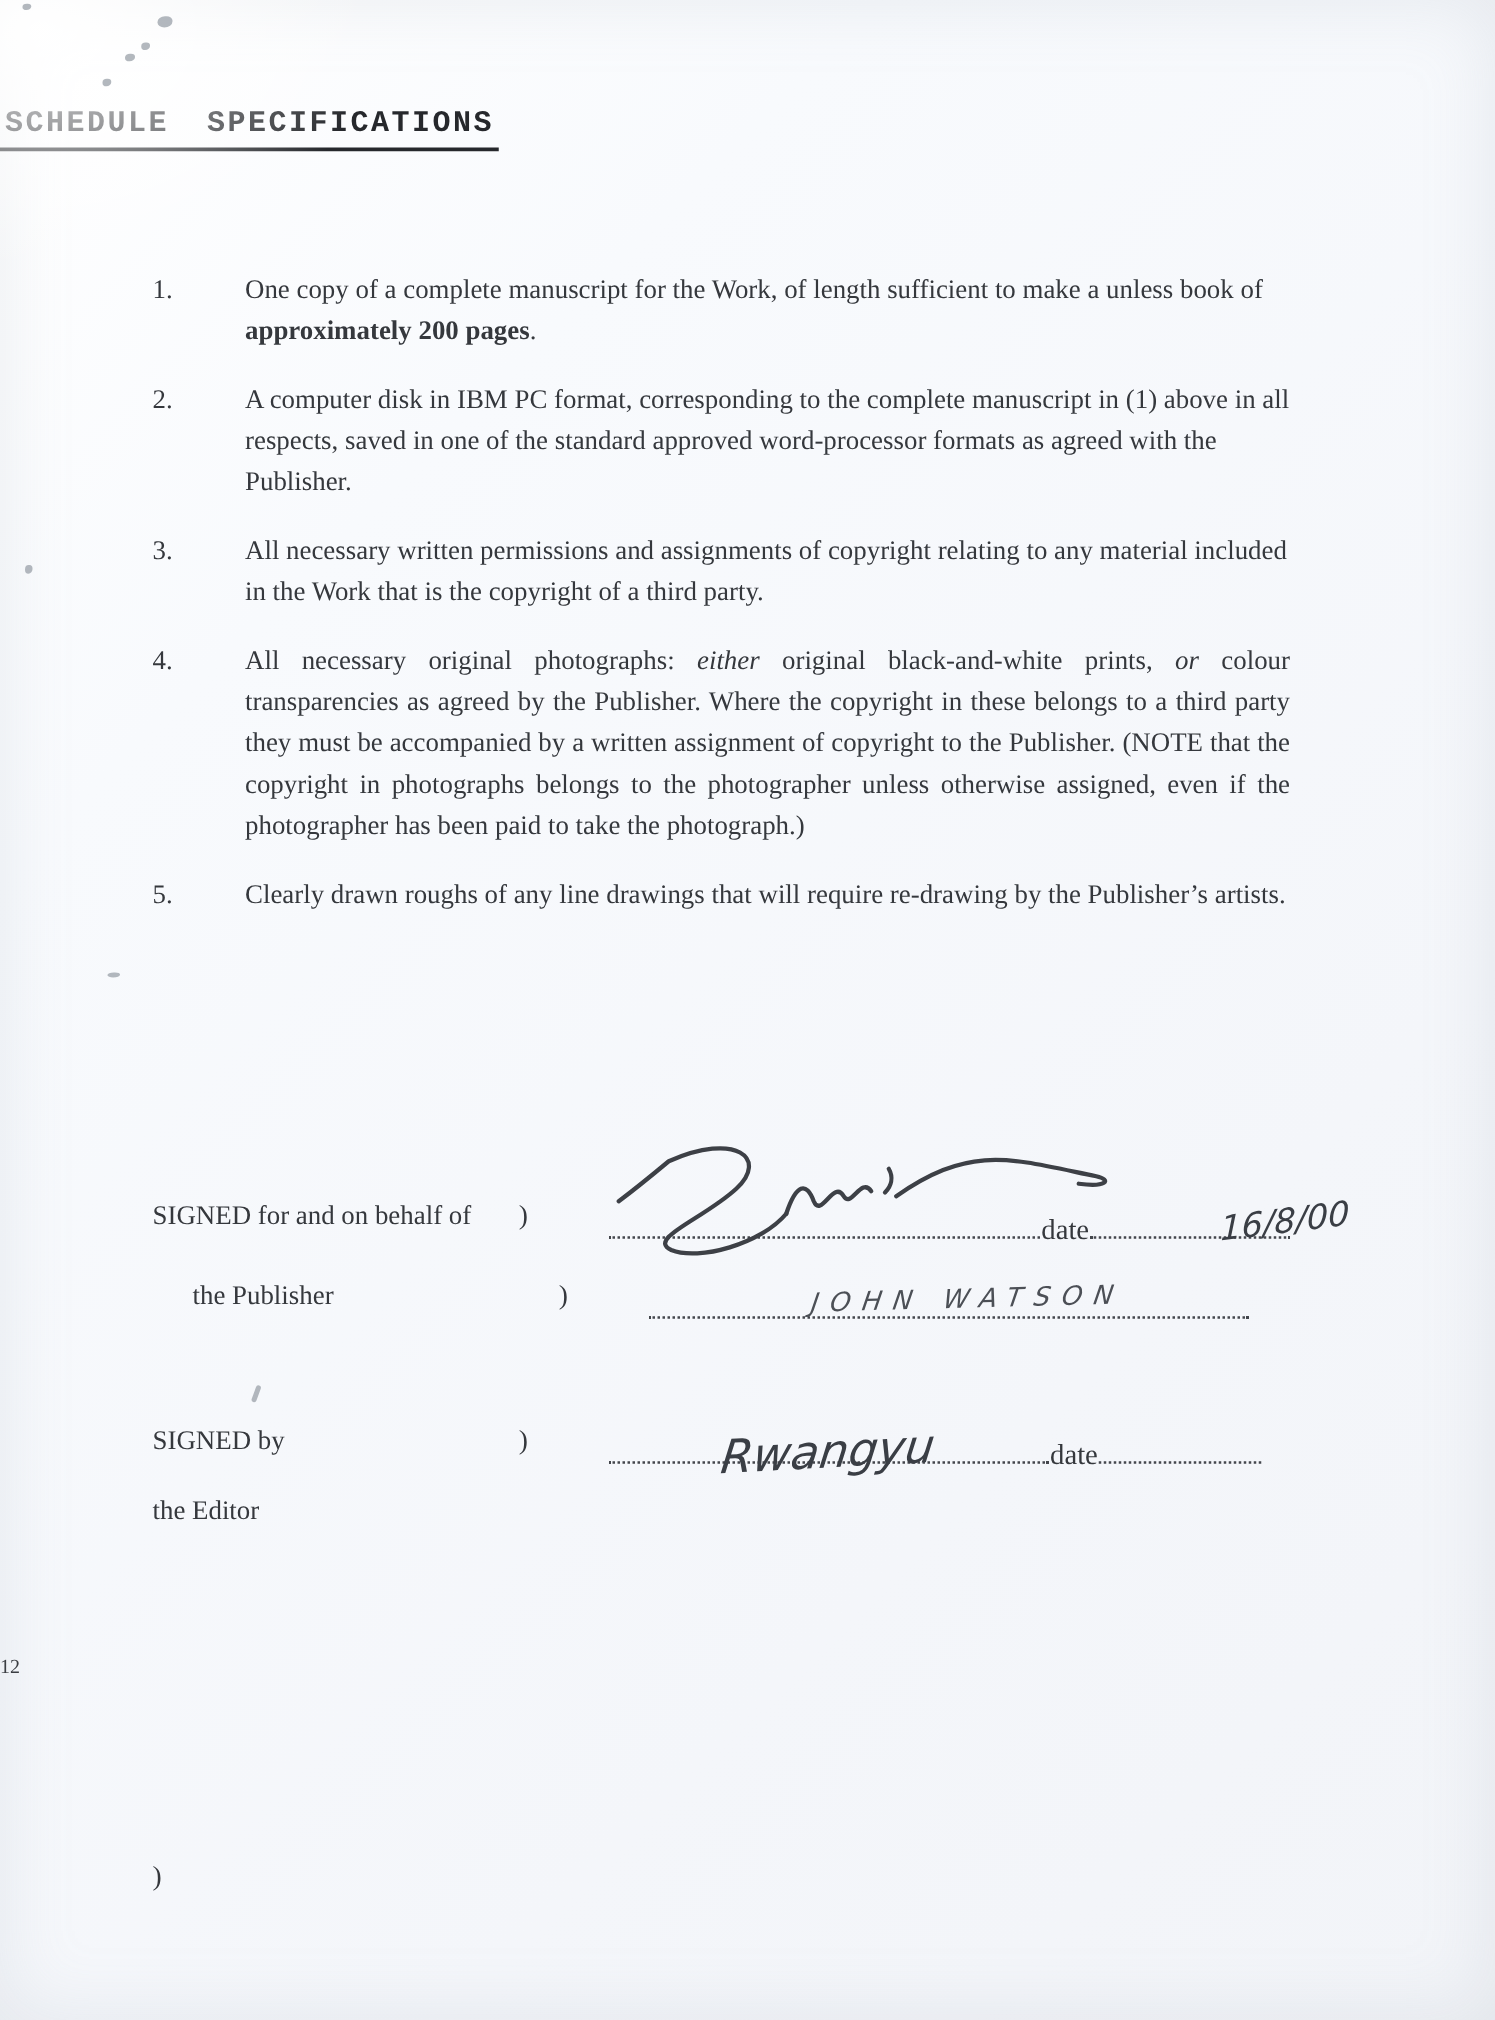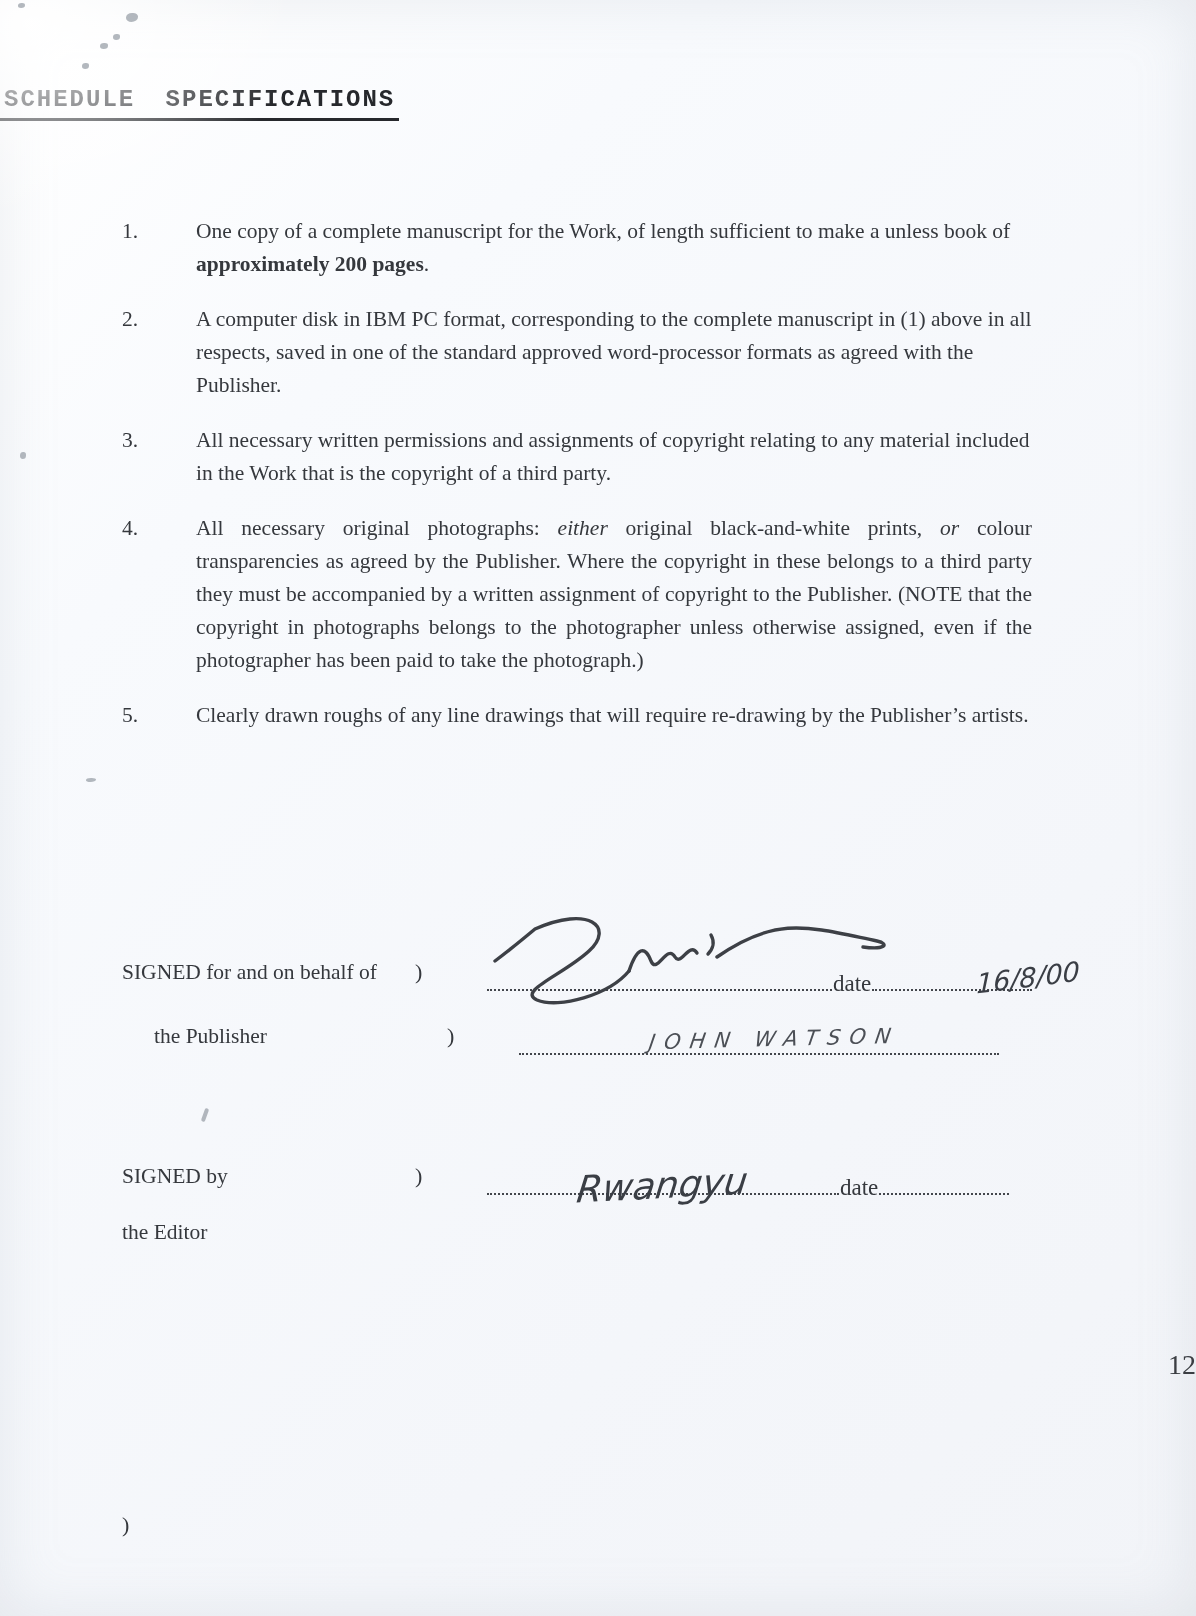--- a/index.html
+++ b/index.html
@@ -51,21 +51,21 @@
   .item-number { flex: 0 0 74px; font-size: 21.5px; line-height: 33px; }
   .item-text { flex: 1; font-size: 21.5px; line-height: 33px; }
   .item-text.justify { text-align: justify; }
   .run-bold { font-weight: bold; }
   .run-italic { font-style: italic; }
 
   
   .signatures { margin: 225px 164px 0 122px; }
   .sig-row { display: flex; align-items: flex-start; height: 40px; position: relative; }
   .sig-row.row2 { margin-top: 24px; margin-left: 32px; }
-  .sig-row.row3 { margin-top: 100px; }
+  .sig-row.row3 { margin-top: 76px; }
   .sig-row.row4 { margin-top: 16px; flex-direction: column; }
   .sig-label { flex: 0 0 293px; font-size: 21.5px; line-height: 30px; }
   .sig-bracket { flex: 0 0 72px; font-size: 22px; line-height: 30px; }
   .sig-line {
     position: relative;
     border-bottom: 2.5px dotted #43464c;
     height: 34px;
   }
   .date-label { font-size: 23px; line-height: 26px; padding: 0 1px; align-self: flex-end; }
 
@@ -84,21 +84,21 @@
   .hw-date4 { left: 110px; bottom: -2px; font-size: 31px; transform: rotate(-4deg) skewX(-8deg); }
 
   .scrawl-svg {
     position: absolute;
     left: -10px;
     bottom: -20px;
     pointer-events: none;
   }
 
   
-  .page-number { text-align: right; margin-top: 92px; font-size: 28px; color: #3b3e43; }
+  .page-number { text-align: left; margin-top: 92px; font-size: 16px; color: #3b3e43; }
 </style>
 </head>
 <body>
 
 <div class="page">
 
   <div class="corner-sheen"></div>
   <div class="artifact" style="left:18px;  top:3px;  width:7px;  height:5px;"></div>
   <div class="artifact" style="left:126px; top:13px; width:12px; height:9px;"></div>
   <div class="artifact" style="left:113px; top:34px; width:7px;  height:6px;"></div>

